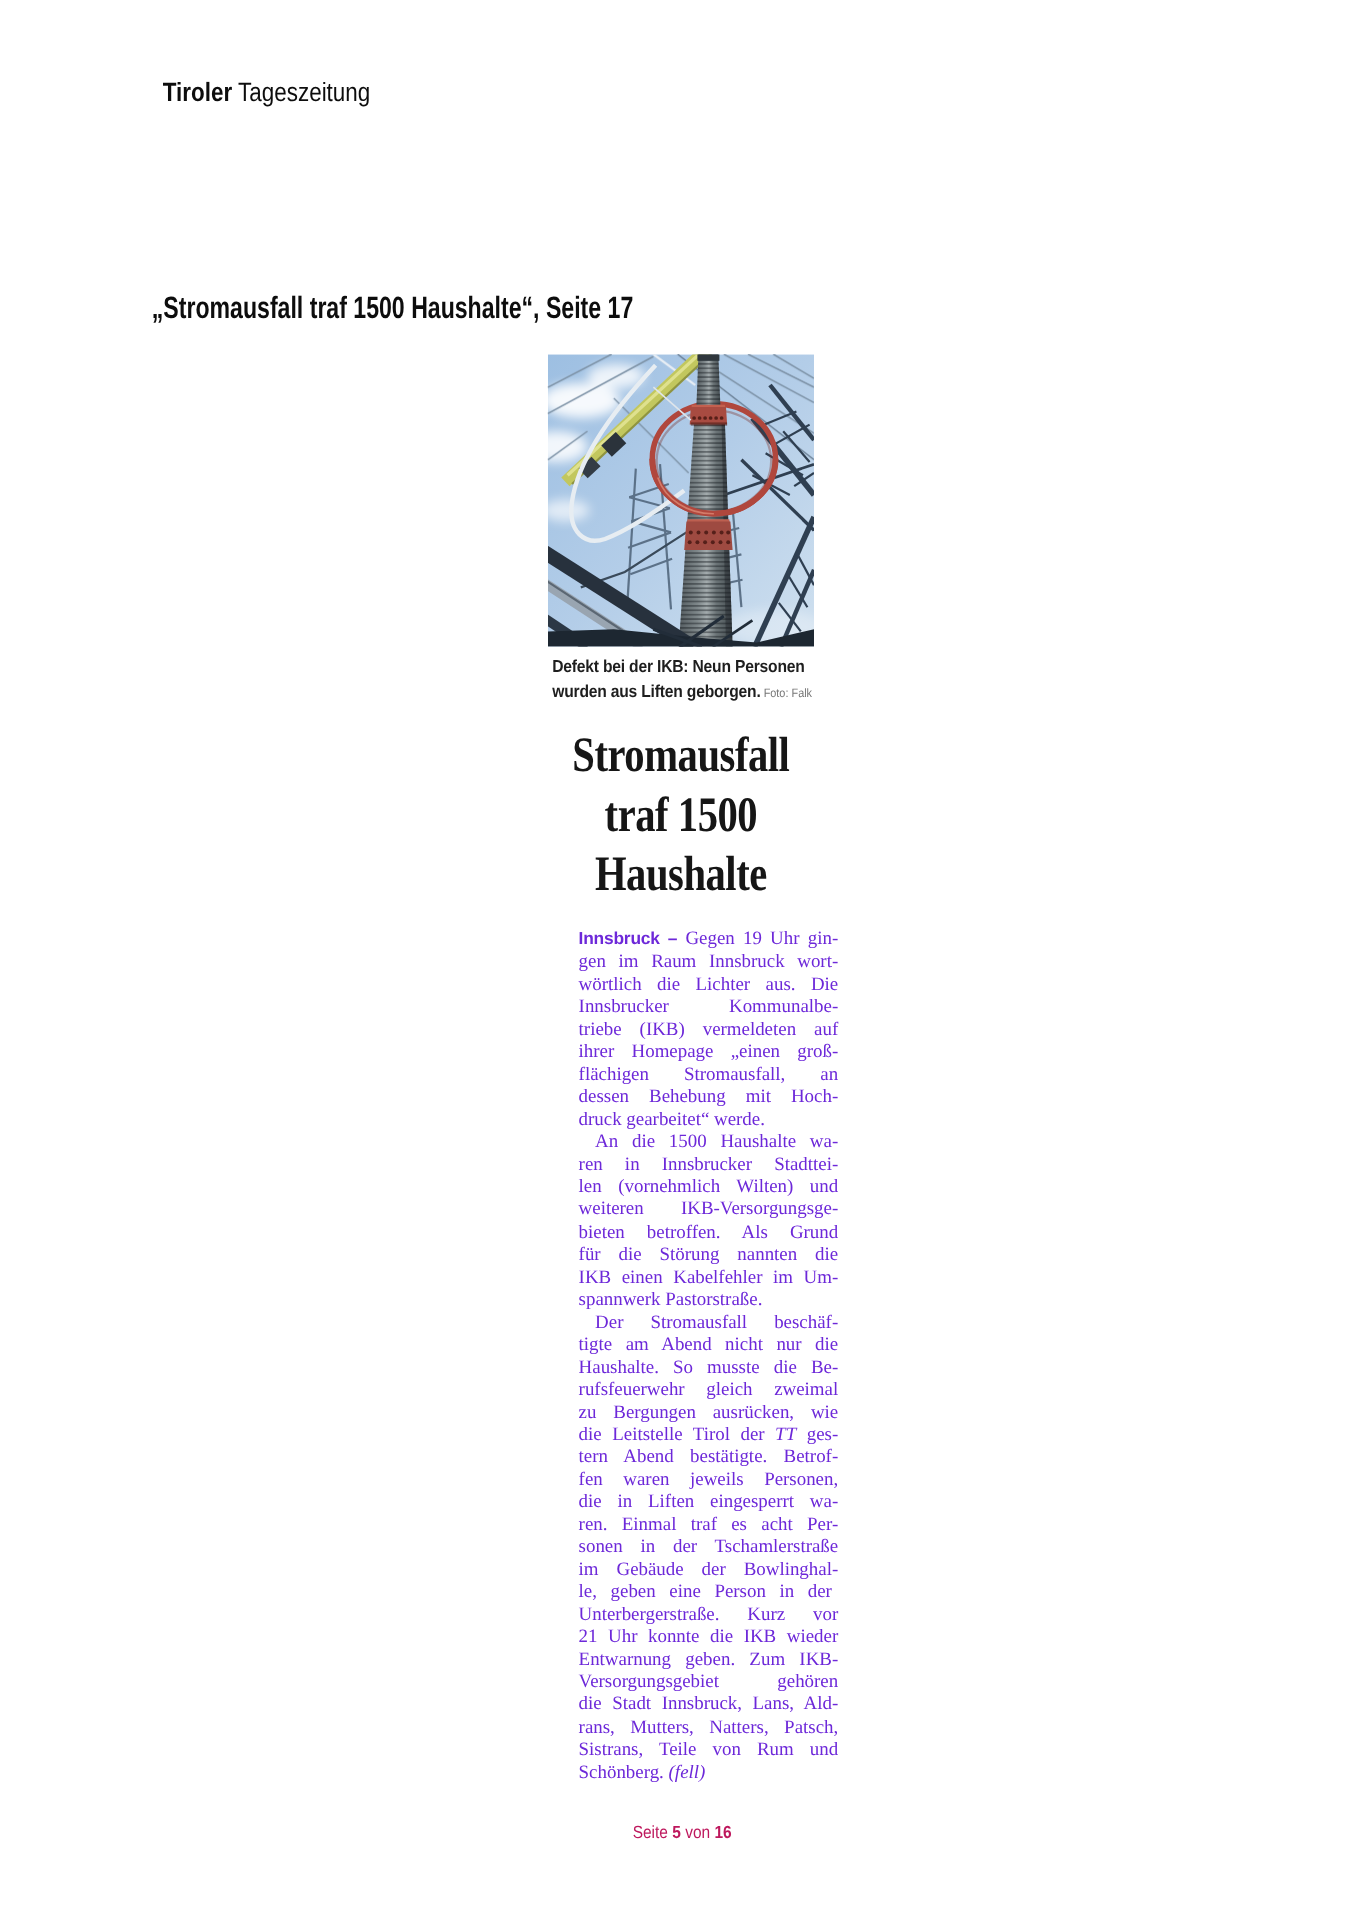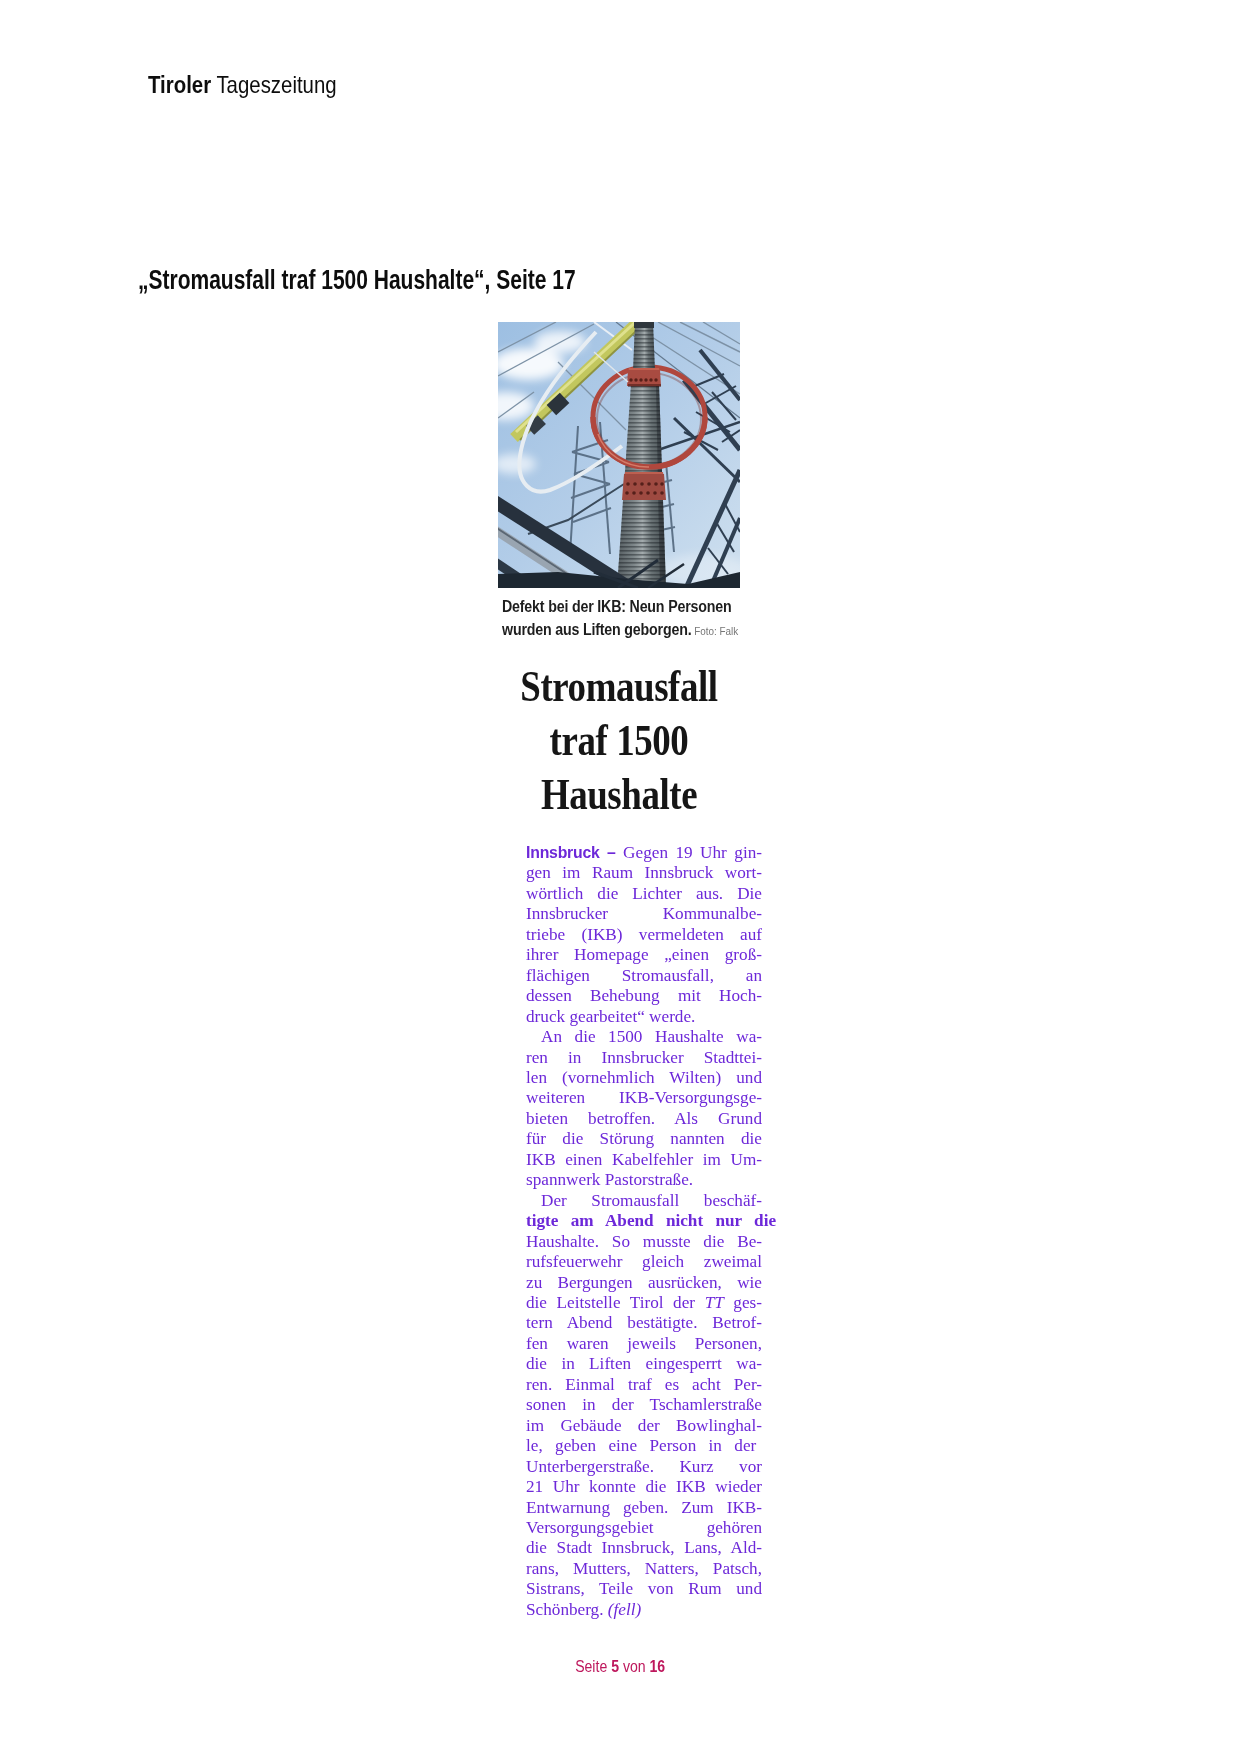--- a/index.html
+++ b/index.html
@@ -253,21 +253,21 @@
       <div class="bline"><span><span>druck gearbeitet“ werde.</span></span></div>
       <div class="bline just ind"><span style="word-spacing: 8.23438px;"><span>An die 1500 Haushalte wa-</span></span></div>
       <div class="bline just"><span style="word-spacing: 15.8229px;"><span>ren in Innsbrucker Stadttei-</span></span></div>
       <div class="bline just"><span style="word-spacing: 10.7448px;"><span>len (vornehmlich Wilten) und</span></span></div>
       <div class="bline just"><span style="word-spacing: 29.6406px;"><span>weiteren IKB-Versorgungsge-</span></span></div>
       <div class="bline just"><span style="word-spacing: 15.7656px;"><span>bieten betroffen. Als Grund</span></span></div>
       <div class="bline just"><span style="word-spacing: 11.9805px;"><span>für die Störung nannten die</span></span></div>
       <div class="bline just"><span style="word-spacing: 5.30469px;"><span>IKB einen Kabelfehler im Um-</span></span></div>
       <div class="bline"><span><span>spannwerk Pastorstraße.</span></span></div>
       <div class="bline just ind"><span style="word-spacing: 20.2969px;"><span>Der Stromausfall beschäf-</span></span></div>
-      <div class="bline just"><span style="word-spacing: 7.9625px; font-weight: bold;"><span>tigte am Abend nicht nur die</span></span></div>
+      <div class="bline just"><span style="word-spacing: 7.9625px;"><span>tigte am Abend nicht nur die</span></span></div>
       <div class="bline just"><span style="word-spacing: 8.51953px;"><span>Haushalte. So musste die Be-</span></span></div>
       <div class="bline just"><span style="word-spacing: 15.3984px;"><span>rufsfeuerwehr gleich zweimal</span></span></div>
       <div class="bline just"><span style="word-spacing: 10.9948px;"><span>zu Bergungen ausrücken, wie</span></span></div>
       <div class="bline just"><span style="word-spacing: 5.27813px;"><span>die Leitstelle Tirol der </span><span class="seg-i">TT</span><span> ges-</span></span></div>
       <div class="bline just"><span style="word-spacing: 10.5729px;"><span>tern Abend bestätigte. Betrof-</span></span></div>
       <div class="bline just"><span style="word-spacing: 14.3906px;"><span>fen waren jeweils Personen,</span></span></div>
       <div class="bline just"><span style="word-spacing: 10.082px;"><span>die in Liften eingesperrt wa-</span></span></div>
       <div class="bline just"><span style="word-spacing: 8.70937px;"><span>ren. Einmal traf es acht Per-</span></span></div>
       <div class="bline just"><span style="word-spacing: 11.875px;"><span>sonen in der Tschamlerstraße</span></span></div>
       <div class="bline just"><span style="word-spacing: 12px;"><span>im Gebäude der Bowlinghal-</span></span></div>

